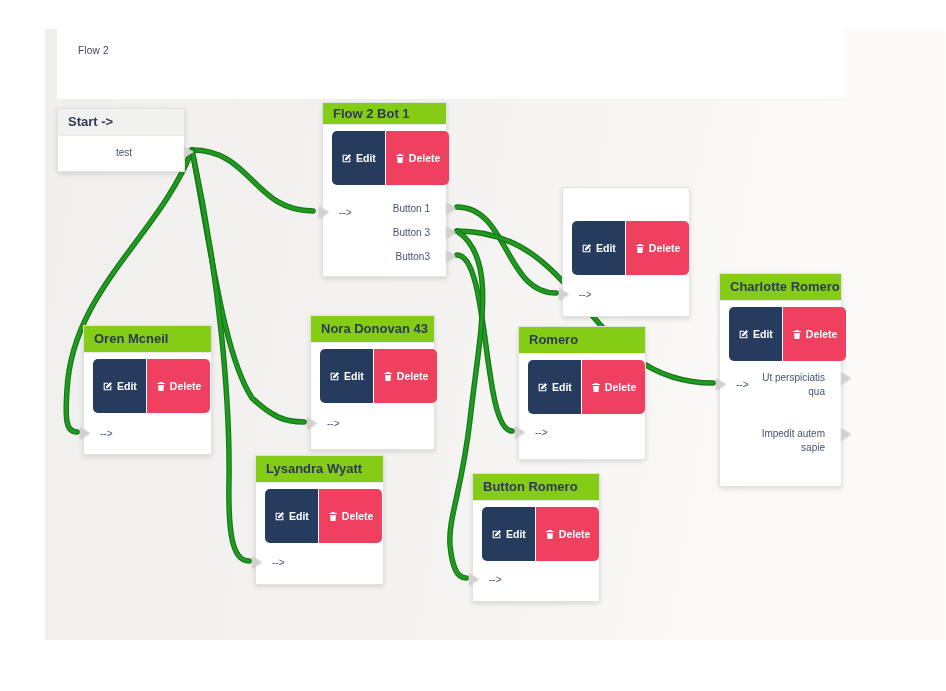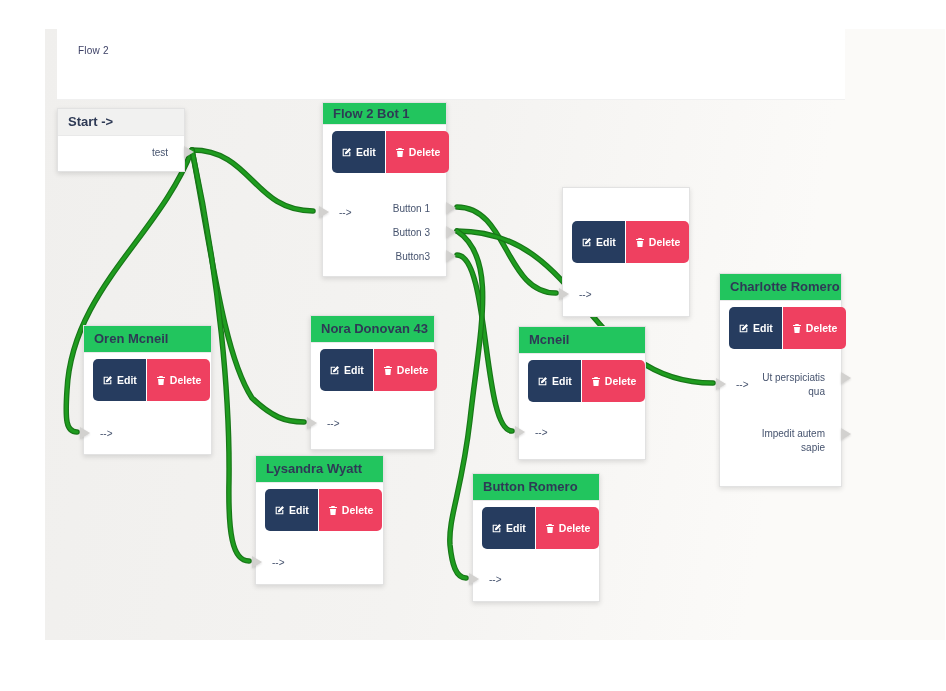--- a/index.html
+++ b/index.html
@@ -5,24 +5,24 @@
   html,body{margin:0;padding:0;background:#ffffff;font-family:"Liberation Sans",sans-serif;}
   .stage{position:relative;width:946px;height:691px;overflow:hidden;background:#ffffff;}
   .canvas{position:absolute;left:45px;top:29px;width:900px;height:611px;
           background:linear-gradient(100deg,#f0efed 0%,#f4f3f1 45%,#fbfaf8 80%);}
   .titlebar{position:absolute;left:57px;top:29px;width:788px;height:70px;background:#ffffff;
             border-bottom:1px solid #f0f0f0;z-index:3;}
   .titlebar .t{position:absolute;left:21px;top:16px;font-size:10px;color:#3d4166;letter-spacing:.2px;}
   svg.wires{position:absolute;left:0;top:0;width:946px;height:691px;z-index:2;}
   .node{position:absolute;background:#ffffff;border:1px solid #e2e2e2;z-index:4;
         box-shadow:0 2px 5px rgba(0,0,0,.12);}
-  .node .hd{height:26px;line-height:26px;background:#22c55e;border-bottom:1px solid #e9e9e9;
+  .node .hd{height:26px;line-height:26px;background:#84cc16;border-bottom:1px solid #e9e9e9;
             padding:0 10px;font-size:13px;font-weight:700;color:#2e3a55;white-space:nowrap;overflow:hidden;}
   .btnrow{position:absolute;left:9px;top:33px;display:flex;}
-  .btn{display:flex;align-items:center;gap:4px;height:22px;padding:10px 9px;font-size:10.5px;
+  .btn{display:flex;align-items:center;gap:4px;height:22px;padding:16px 9px;font-size:10.5px;
        font-weight:700;color:#ffffff;cursor:pointer;}
   .btn.edit{background:#263c5f;border-radius:5px 0 0 5px;margin-right:1px;}
   .btn.del{background:#ef4060;border-radius:0 5px 5px 0;}
   .btn svg{display:block;}
   .plabel{font-size:10px;color:#46536e;}
   .tri{width:0;height:0;border-top:6px solid transparent;border-bottom:6px solid transparent;
        border-left:10px solid #d2d1cf;filter:drop-shadow(0 1px 1px rgba(0,0,0,.15));}
   .port-in{position:absolute;left:0;display:flex;align-items:center;height:14px;}
   .port-in .tri{position:relative;left:-4px;}
   .port-in .plabel{margin-left:6px;}
@@ -70,21 +70,21 @@
       <path d="M457,231 C498,258 480,330 470,420 C462,490 448,518 450,545 C452,565 456,578 466,578" fill="none" stroke="#187618" stroke-width="5.5" stroke-linecap="round"></path>
       <path d="M457,231 C498,258 480,330 470,420 C462,490 448,518 450,545 C452,565 456,578 466,578" fill="none" stroke="#1f9c1f" stroke-width="3.2" stroke-linecap="round"></path>
     </svg>
 
   <div class="titlebar">
     <div class="t">Flow 2</div>
   </div>
 
   <div class="node n-start">
     <div class="hd">Start -&gt;</div>
-    <div class="port-out" style="top:36px;width:100%;">
+    <div class="port-out" style="top:36px;width:100%;gap:36px;">
       <span class="plabel">test</span>
       <span class="tri"></span>
     </div>
   </div>
 
   <div class="node n-f2b1">
     <div class="hd">Flow 2 Bot 1</div>
     <div class="btnrow">
       <div class="btn edit">
         <svg width="11" height="11" viewBox="0 0 20 20">
@@ -198,21 +198,21 @@
         <span>Delete</span>
       </div>
     </div>
     <div class="port-in" style="top:99px;">
       <span class="tri"></span>
       <span class="plabel">--&gt;</span>
     </div>
   </div>
 
   <div class="node n-lind">
-    <div class="hd">Mcneil</div>
+    <div class="hd">Romero</div>
     <div class="btnrow">
       <div class="btn edit">
         <svg width="11" height="11" viewBox="0 0 20 20">
             <path fill="#fff" d="M3 3h8v2H5v10h10v-6h2v8H3zM15.2 1.8l3 3L10.5 12.5 7 13l.5-3.5z"></path>
           </svg>
         <span>Edit</span>
       </div>
       <div class="btn del">
         <svg width="10" height="11" viewBox="0 0 20 20">
             <path fill="#fff" d="M7 1h6l1 2h4v2H2V3h4zM4 7h12l-1.2 12H5.2z"></path>

